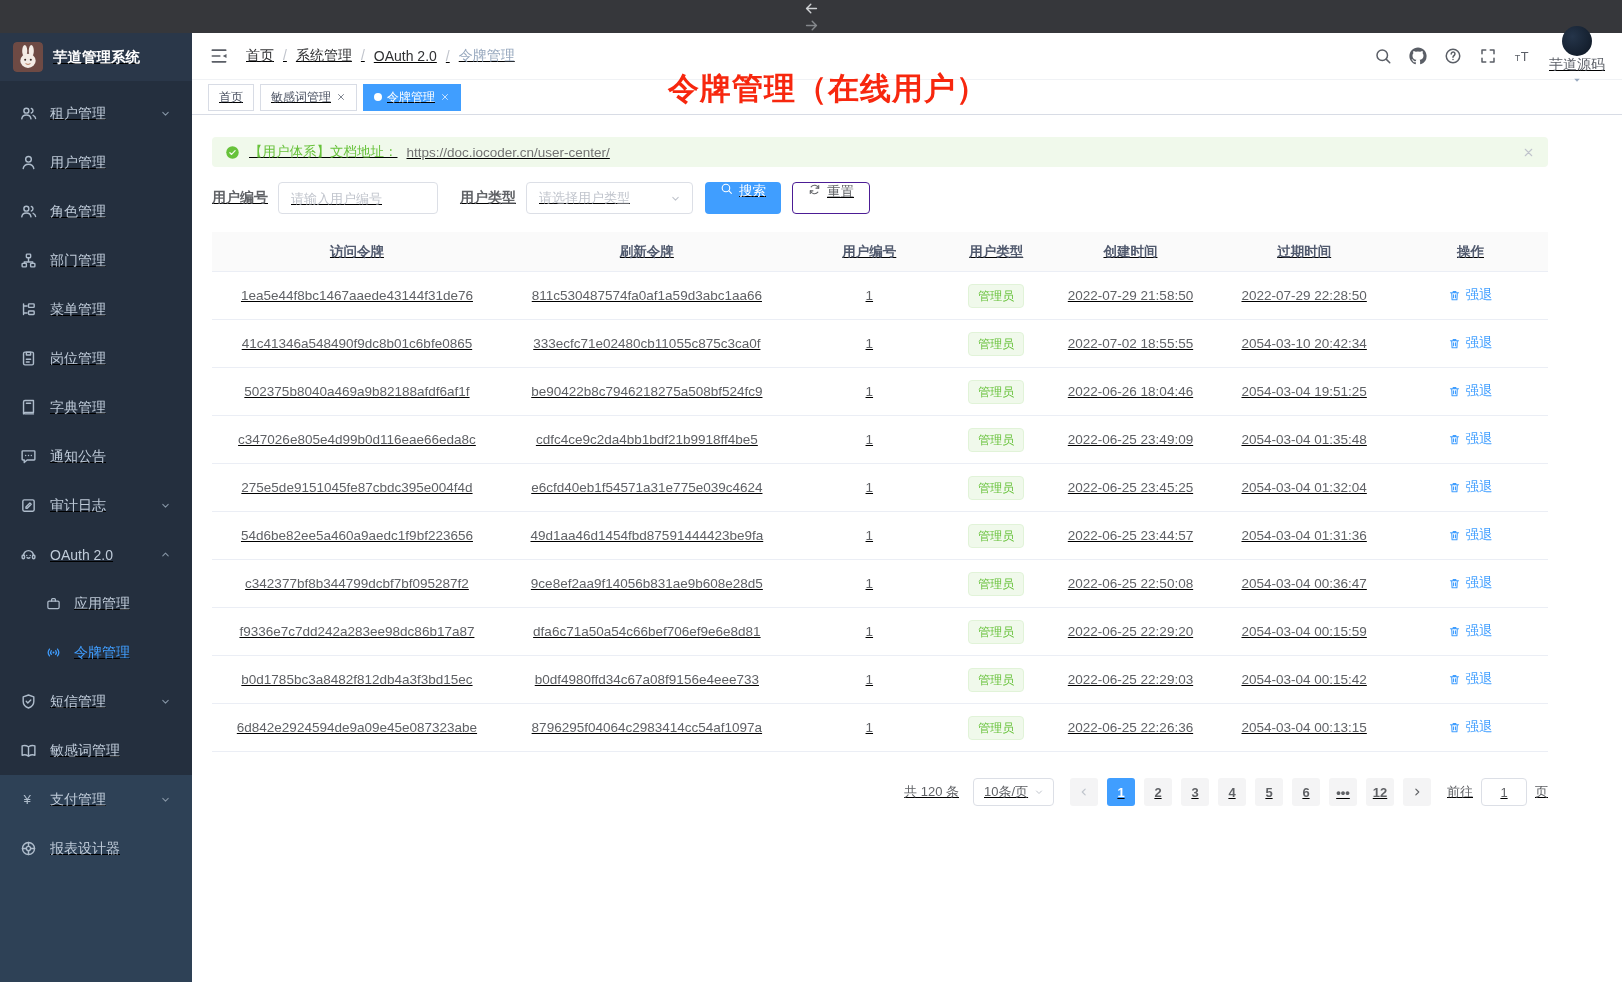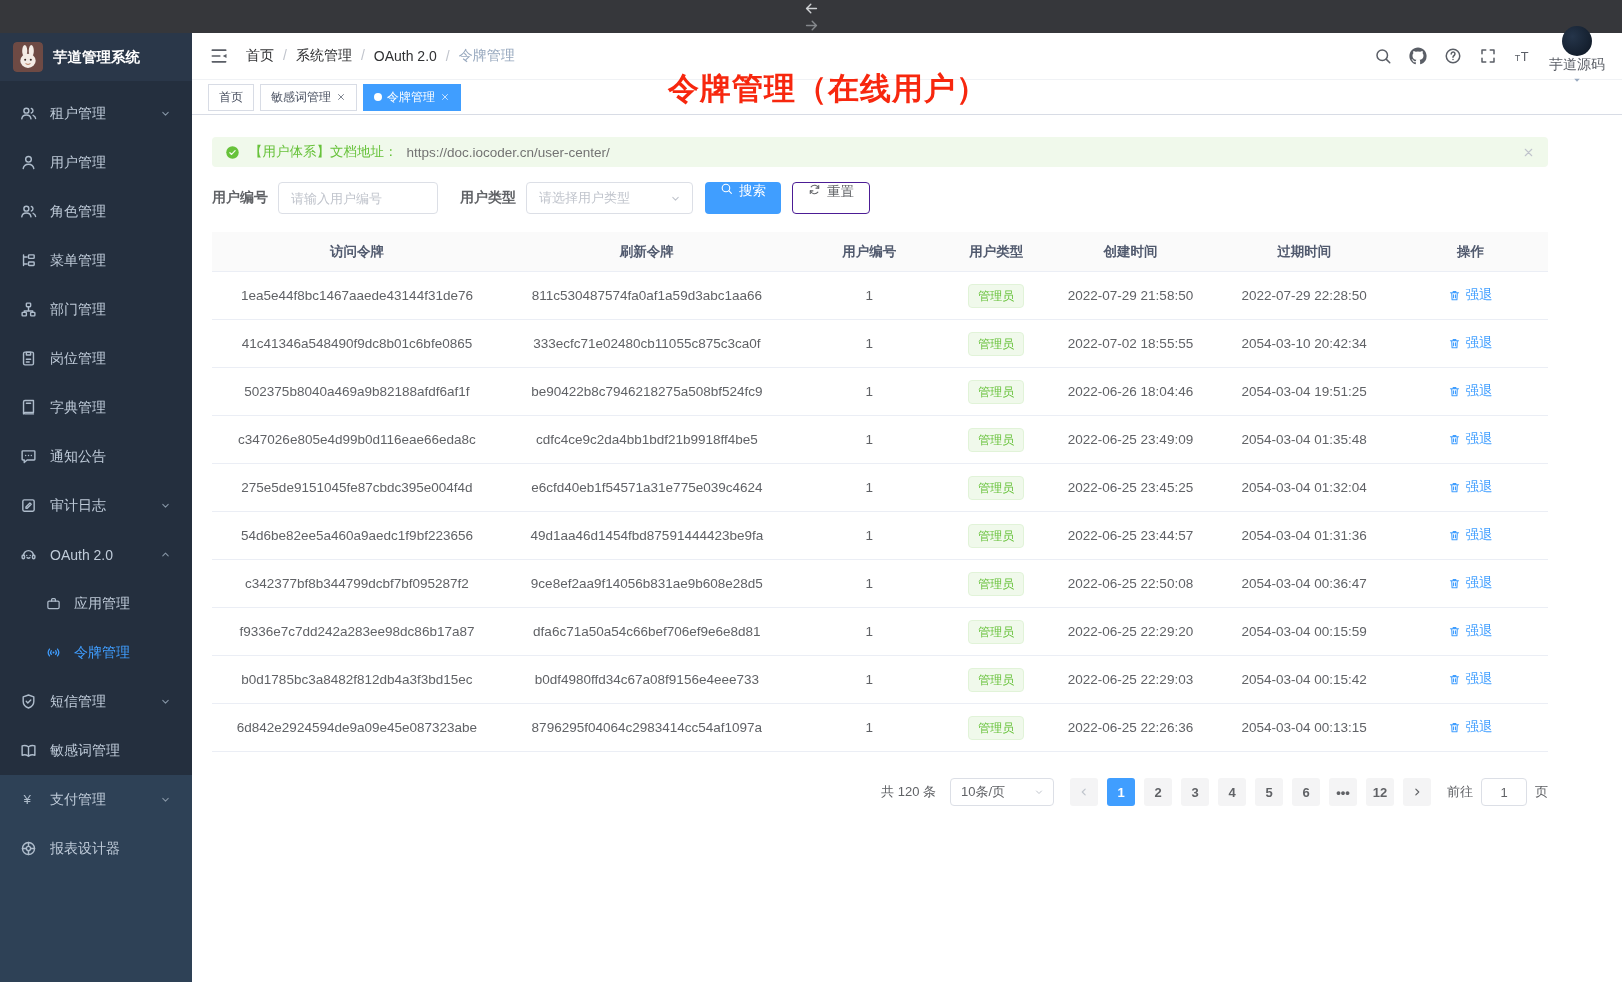--- a/index.html
+++ b/index.html
@@ -38,21 +38,21 @@
   .gstar { color: #1fc430; font-size: 16px; line-height: 1; }
   .puzzle { width: 13px; height: 13px; background: #e8eaed; border-radius: 2px; position: relative; }
   .puzzle::before { content: ""; position: absolute; top: -4px; left: 4px; width: 6px; height: 6px; border-radius: 50%; background: #e8eaed; }
   .reader { width: 14px; height: 13px; border: 2px solid #e8eaed; border-radius: 2px; position: relative; }
   .reader::before { content: ""; position: absolute; right: 0; top: 0; bottom: 0; width: 6px; background: #e8eaed; }
   .prof { width: 20px; height: 20px; border-radius: 50%; background: #fbc02d; color: #6d4c00;
           display: flex; align-items: center; justify-content: center; font-size: 13px; }
   .dots { color: #cfd1d4; } .dots svg { width: 17px; height: 17px; }
 
   
-  .app { position: absolute; top: 33px; left: 0; right: 0; bottom: 0; display: flex; }
+  .app { position: absolute; top: 33px; left: 0; right: 0; bottom: 0; display: flex; text-decoration: underline; }
 
   
   .sidebar { width: 192px; background: #242f3e; color: #bfcbd9; display: flex; flex-direction: column; flex-shrink: 0; }
   .side-logo { height: 48px; background: #2a3749; display: flex; align-items: center; gap: 10px; padding: 0 13px; flex-shrink: 0; }
   .side-logo .lgimg { width: 30px; height: 30px; border-radius: 4px; overflow: hidden; flex-shrink: 0; }
   .side-title { color: #fff; font-size: 14.5px; font-weight: 700; white-space: nowrap; }
   .menu-wrap { flex: 1; display: flex; flex-direction: column; }
   .menu-list { padding-top: 8px; }
   .menu-item { height: 49px; display: flex; align-items: center; gap: 13px; padding: 0 20px; font-size: 14px; cursor: pointer; }
   .menu-item .micon { width: 17px; height: 17px; color: #aebccb; flex-shrink: 0; display: flex; }
@@ -120,21 +120,21 @@
   .c1 { width: 21.7%; } .c2 { width: 21.7%; } .c3 { width: 11.6%; } .c4 { width: 7.4%; }
   .c5 { width: 12.7%; } .c6 { width: 13.3%; } .c7 { width: 11.6%; }
   .tag { display: inline-block; background: #f0f9eb; border: 1px solid #e1f3d8; color: #67c23a;
          font-size: 12px; height: 24px; line-height: 22px; padding: 0 9px; border-radius: 4px; }
   .force-logout { color: #409eff; font-size: 13.5px; display: inline-flex; align-items: center; gap: 4px; cursor: pointer; }
   .force-logout .ticon { display: flex; } .force-logout .ticon svg { width: 13px; height: 13px; }
 
   
   .pagination { margin-top: 26px; display: flex; align-items: center; justify-content: flex-end; color: #606266; font-size: 13px; }
   .ptotal { margin-right: 14px; }
-  .psize { width: 104px; height: 28px; border: 1px solid #dcdfe6; border-radius: 4px; display: flex; align-items: center;
+  .psize { width: 81px; height: 28px; border: 1px solid #dcdfe6; border-radius: 4px; display: flex; align-items: center;
            justify-content: space-between; padding: 0 8px 0 10px; color: #606266; cursor: pointer; margin-right: 16px; }
   .psize .scaret { display: flex; color: #c0c4cc; } .psize .scaret svg { width: 12px; height: 12px; }
   .pbtns { display: flex; align-items: center; gap: 9px; }
   .pbtn { min-width: 28px; height: 28px; padding: 0 4px; border: none; border-radius: 3px; background: #f4f4f5;
           color: #606266; font-size: 13px; font-weight: 600; display: flex; align-items: center; justify-content: center;
           cursor: pointer; font-family: inherit; }
   .pbtn.active { background: #409eff; color: #fff; }
   .pbtn.disabled { color: #bfc4cc; cursor: default; }
   .pbtn .picon { display: flex; } .pbtn .picon svg { width: 14px; height: 14px; }
   .goto { display: flex; align-items: center; gap: 8px; margin-left: 16px; }
@@ -295,39 +295,39 @@
                 <path d="M2.5 19.5c.6-3.6 3.2-5.3 6.5-5.3s5.9 1.7 6.5 5.3M16 5a3.3 3.3 0 0 1 0 6.3M18.5 14.6c2 .7 3.2 2 3.5 4.4"></path>
               </svg>
             </span>
             <span class="mlabel">角色管理</span>
 
           </div>
 
           <div class="menu-item">
             <span class="micon">
               <svg viewBox="0 0 24 24" fill="none" stroke="currentColor" stroke-width="2" stroke-linecap="round" stroke-linejoin="round">
-                <path d="M5 4v15M5 7h5M5 17h5"></path>
-                <rect x="12" y="4" width="8" height="5" rx="1"></rect>
-                <rect x="12" y="14" width="8" height="5" rx="1"></rect>
-              </svg>
-            </span>
-            <span class="mlabel">菜单管理</span>
-
-          </div>
-
-          <div class="menu-item">
-            <span class="micon">
-              <svg viewBox="0 0 24 24" fill="none" stroke="currentColor" stroke-width="2" stroke-linecap="round" stroke-linejoin="round">
                 <rect x="9" y="3" width="6" height="5" rx="1"></rect>
                 <rect x="3" y="16" width="6" height="5" rx="1"></rect>
                 <rect x="15" y="16" width="6" height="5" rx="1"></rect>
                 <path d="M12 8v4M6 16v-2h12v2M12 12v2"></path>
               </svg>
             </span>
             <span class="mlabel">部门管理</span>
+
+          </div>
+
+          <div class="menu-item">
+            <span class="micon">
+              <svg viewBox="0 0 24 24" fill="none" stroke="currentColor" stroke-width="2" stroke-linecap="round" stroke-linejoin="round">
+                <path d="M5 4v15M5 7h5M5 17h5"></path>
+                <rect x="12" y="4" width="8" height="5" rx="1"></rect>
+                <rect x="12" y="14" width="8" height="5" rx="1"></rect>
+              </svg>
+            </span>
+            <span class="mlabel">菜单管理</span>
 
           </div>
 
           <div class="menu-item">
             <span class="micon">
               <svg viewBox="0 0 24 24" fill="none" stroke="currentColor" stroke-width="2" stroke-linecap="round" stroke-linejoin="round">
                 <rect x="5" y="3" width="14" height="18" rx="2"></rect>
                 <path d="M9 3h6v4H9zM9 13h6M9 17h4"></path>
               </svg>
             </span>

